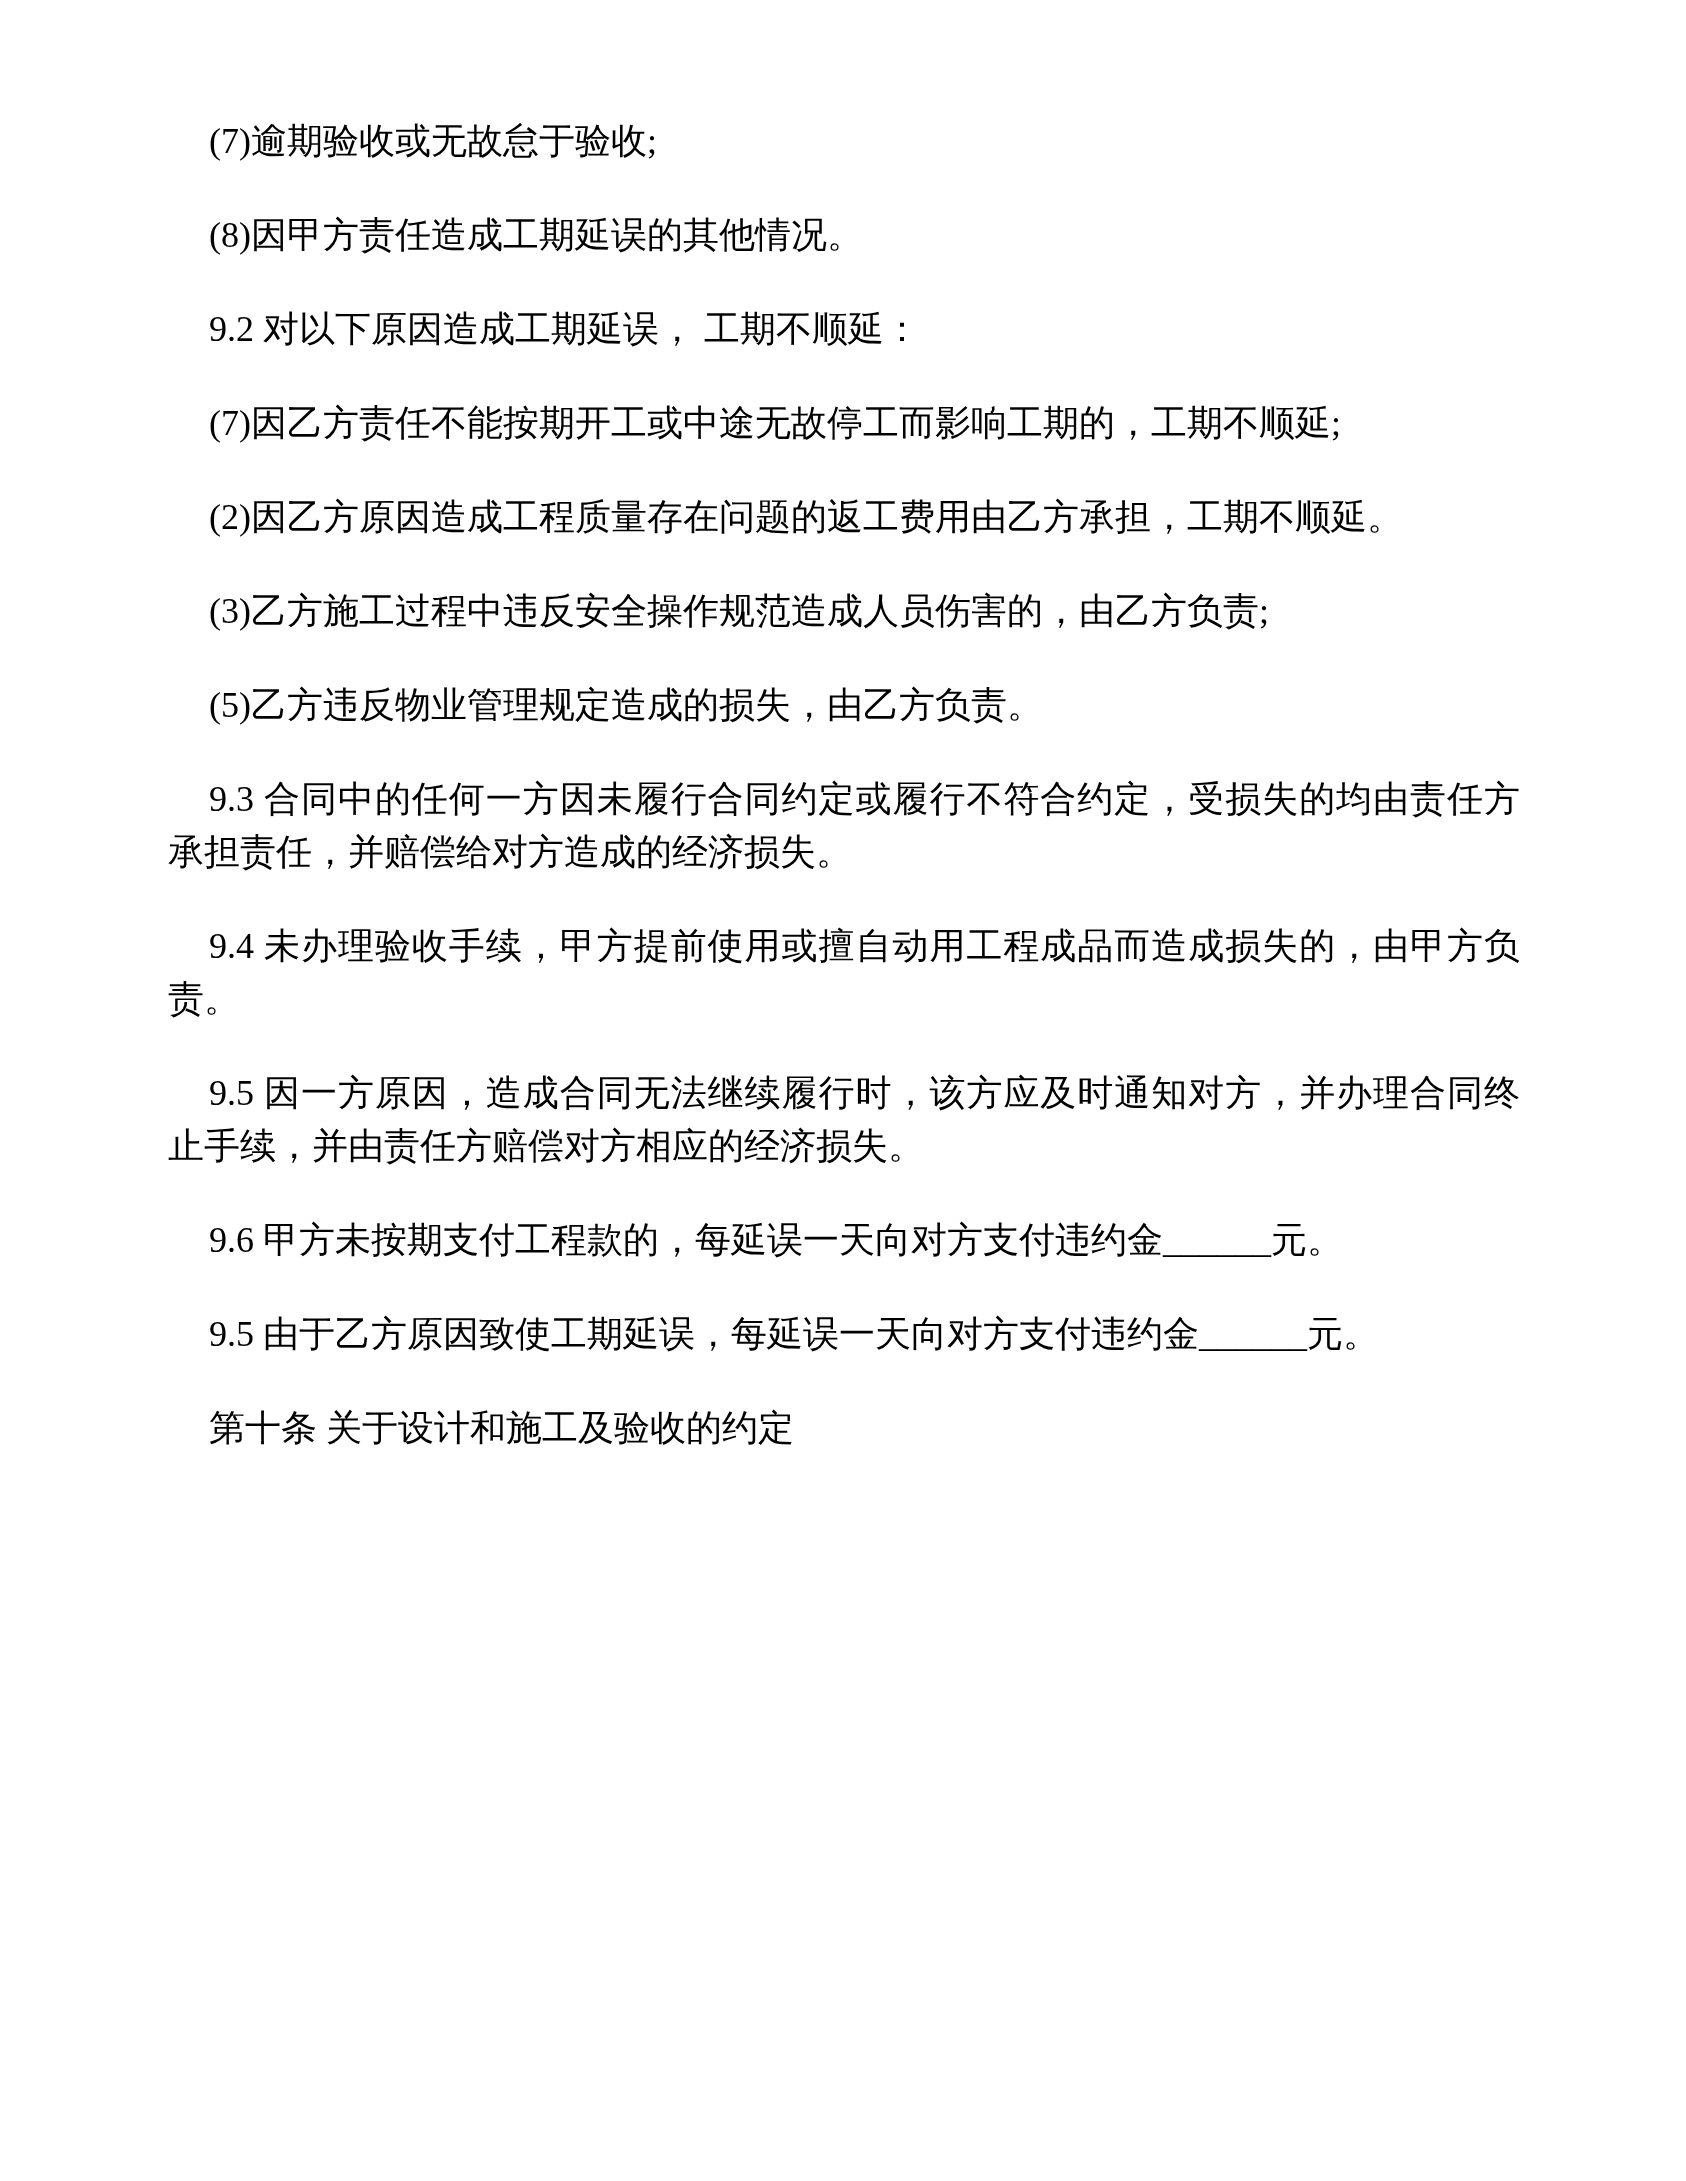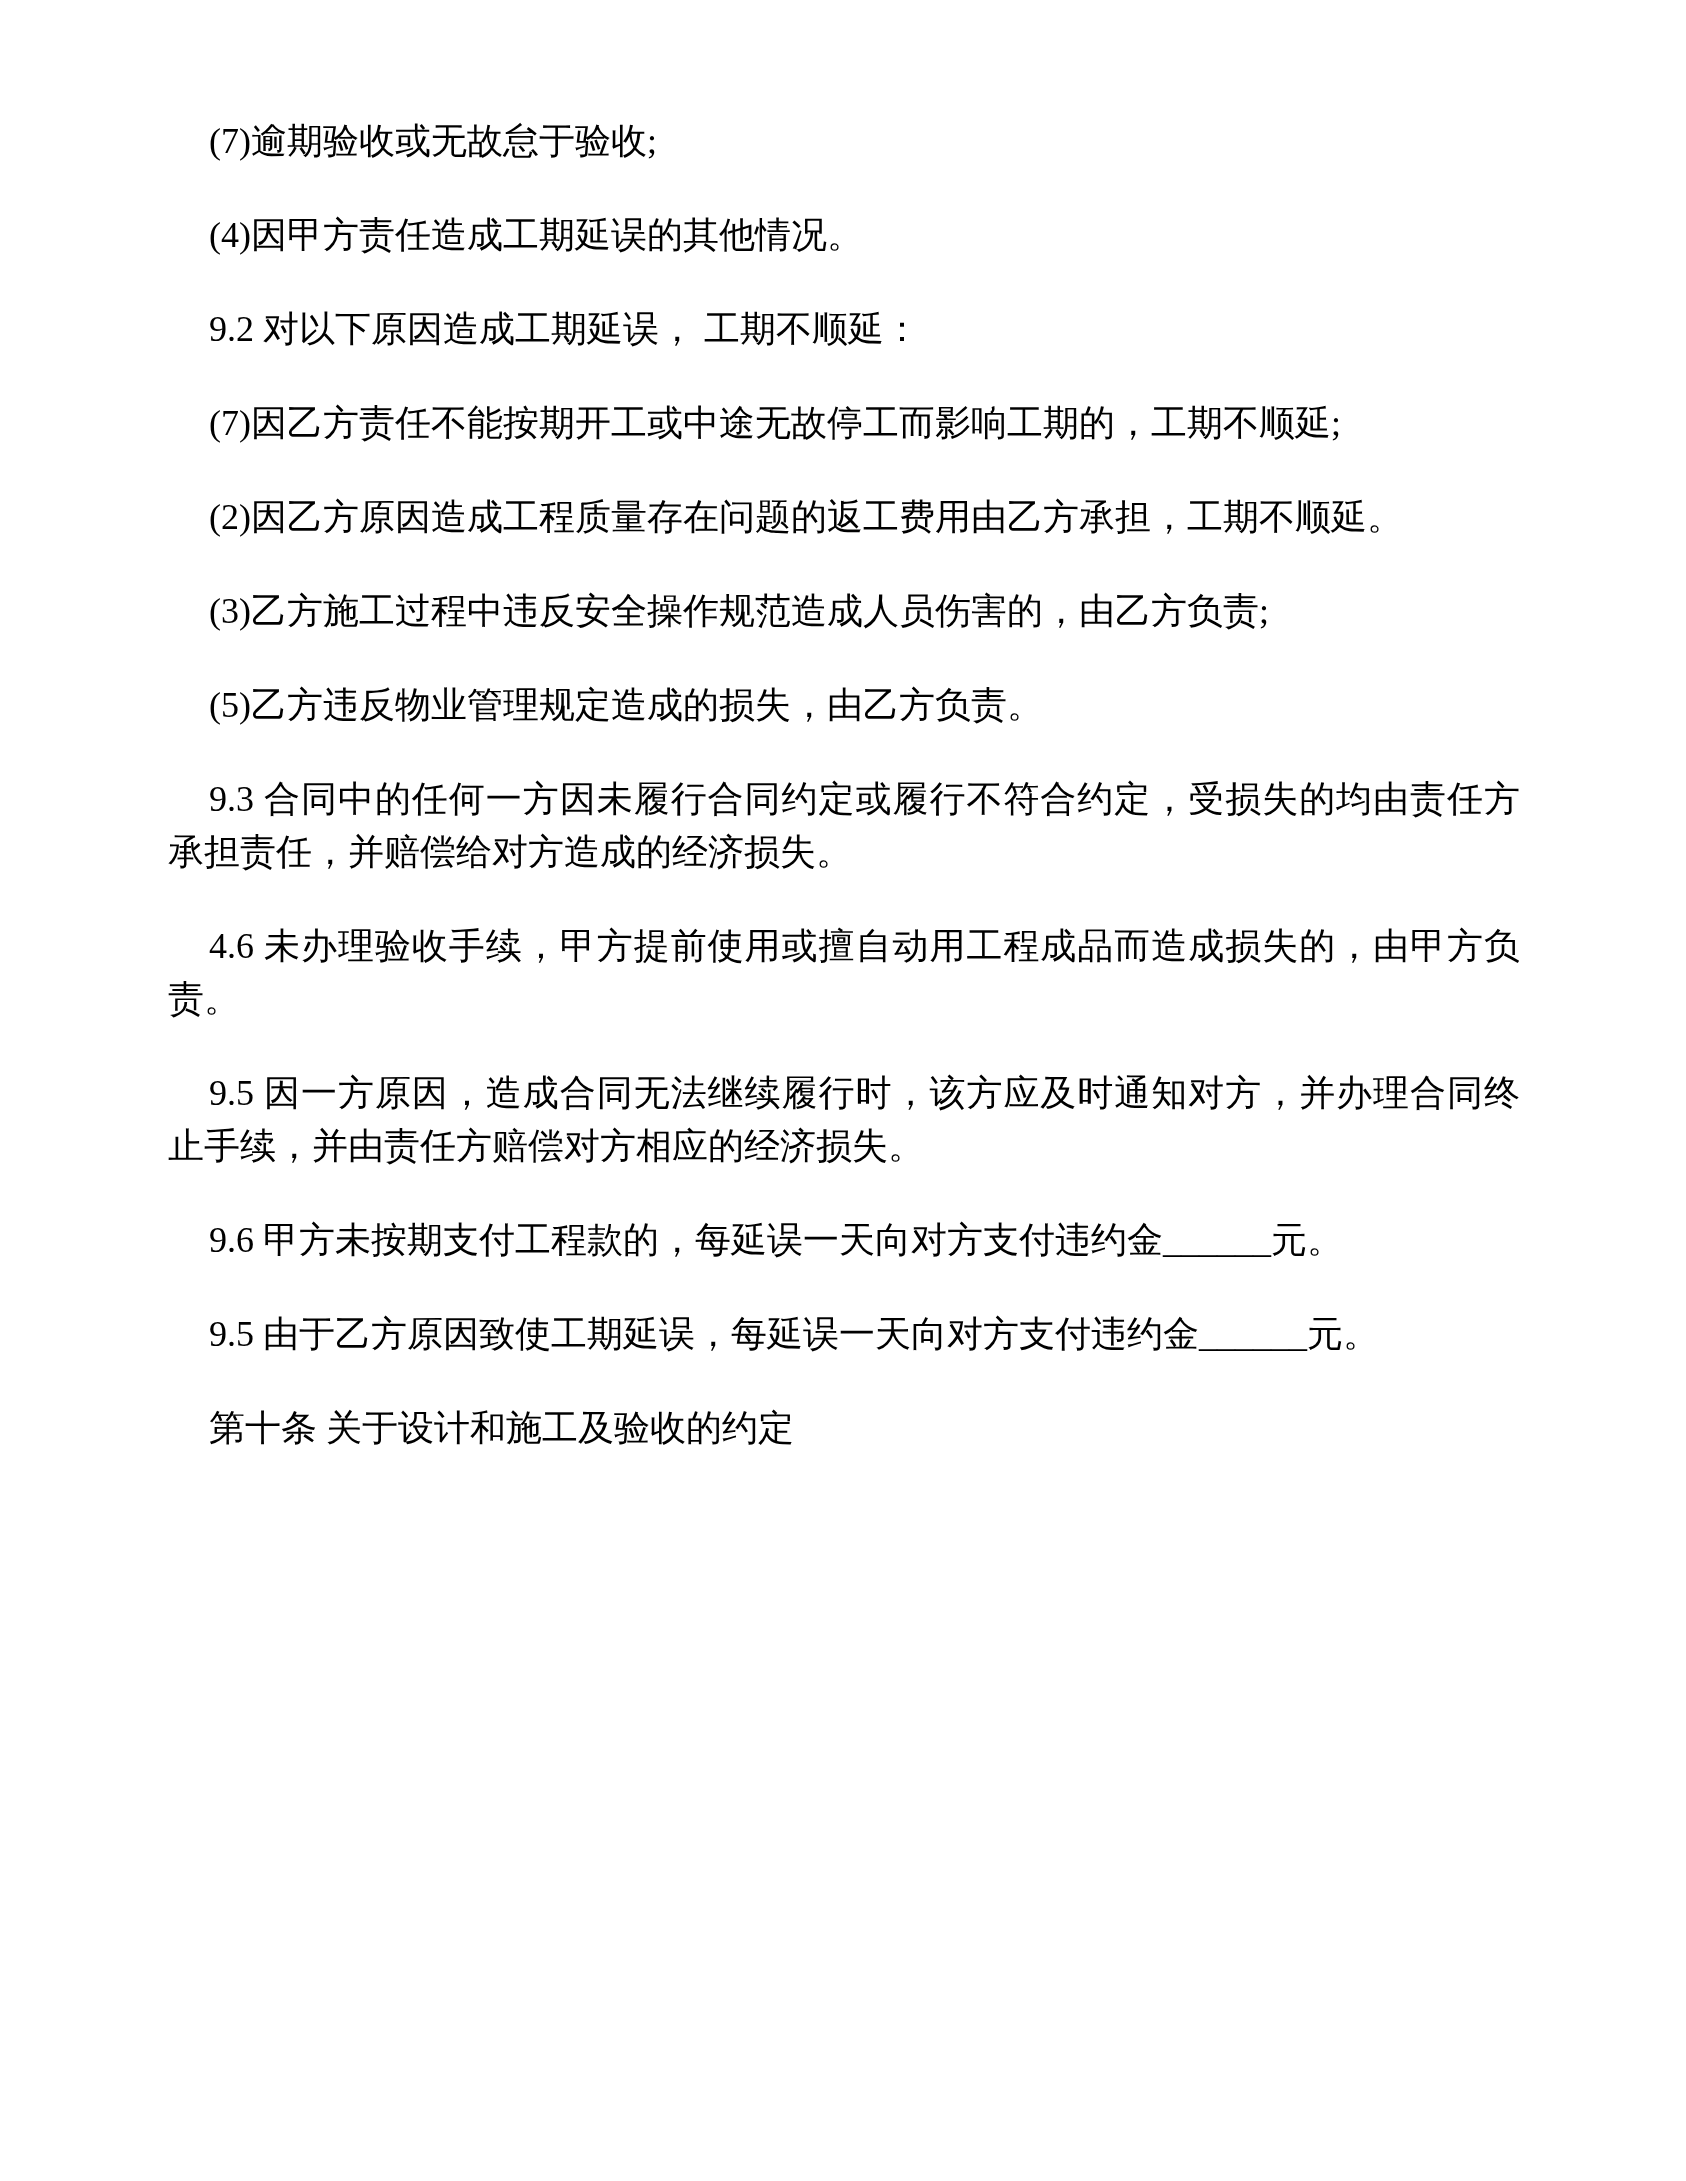--- a/index.html
+++ b/index.html
@@ -29,27 +29,27 @@
     text-indent: 41px;
     word-break: break-all;
   }
 </style>
 </head>
 <body>
 
 <main class="page">
   <div class="doc-body">
       <p class="para">(7)逾期验收或无故怠于验收;</p>
-      <p class="para">(4)因甲方责任造成工期延误的其他情况。</p>
+      <p class="para">(8)因甲方责任造成工期延误的其他情况。</p>
       <p class="para">9.2 对以下原因造成工期延误， 工期不顺延：</p>
       <p class="para">(7)因乙方责任不能按期开工或中途无故停工而影响工期的，工期不顺延;</p>
       <p class="para">(2)因乙方原因造成工程质量存在问题的返工费用由乙方承担，工期不顺延。</p>
       <p class="para">(3)乙方施工过程中违反安全操作规范造成人员伤害的，由乙方负责;</p>
       <p class="para">(5)乙方违反物业管理规定造成的损失，由乙方负责。</p>
       <p class="para">9.3 合同中的任何一方因未履行合同约定或履行不符合约定，受损失的均由责任方承担责任，并赔偿给对方造成的经济损失。</p>
-      <p class="para">4.6 未办理验收手续，甲方提前使用或擅自动用工程成品而造成损失的，由甲方负责。</p>
+      <p class="para">9.4 未办理验收手续，甲方提前使用或擅自动用工程成品而造成损失的，由甲方负责。</p>
       <p class="para">9.5 因一方原因，造成合同无法继续履行时，该方应及时通知对方，并办理合同终止手续，并由责任方赔偿对方相应的经济损失。</p>
       <p class="para">9.6 甲方未按期支付工程款的，每延误一天向对方支付违约金______元。</p>
       <p class="para">9.5 由于乙方原因致使工期延误，每延误一天向对方支付违约金______元。</p>
       <p class="para">第十条 关于设计和施工及验收的约定</p>
     </div>
 </main>
 
 
 </body></html>

